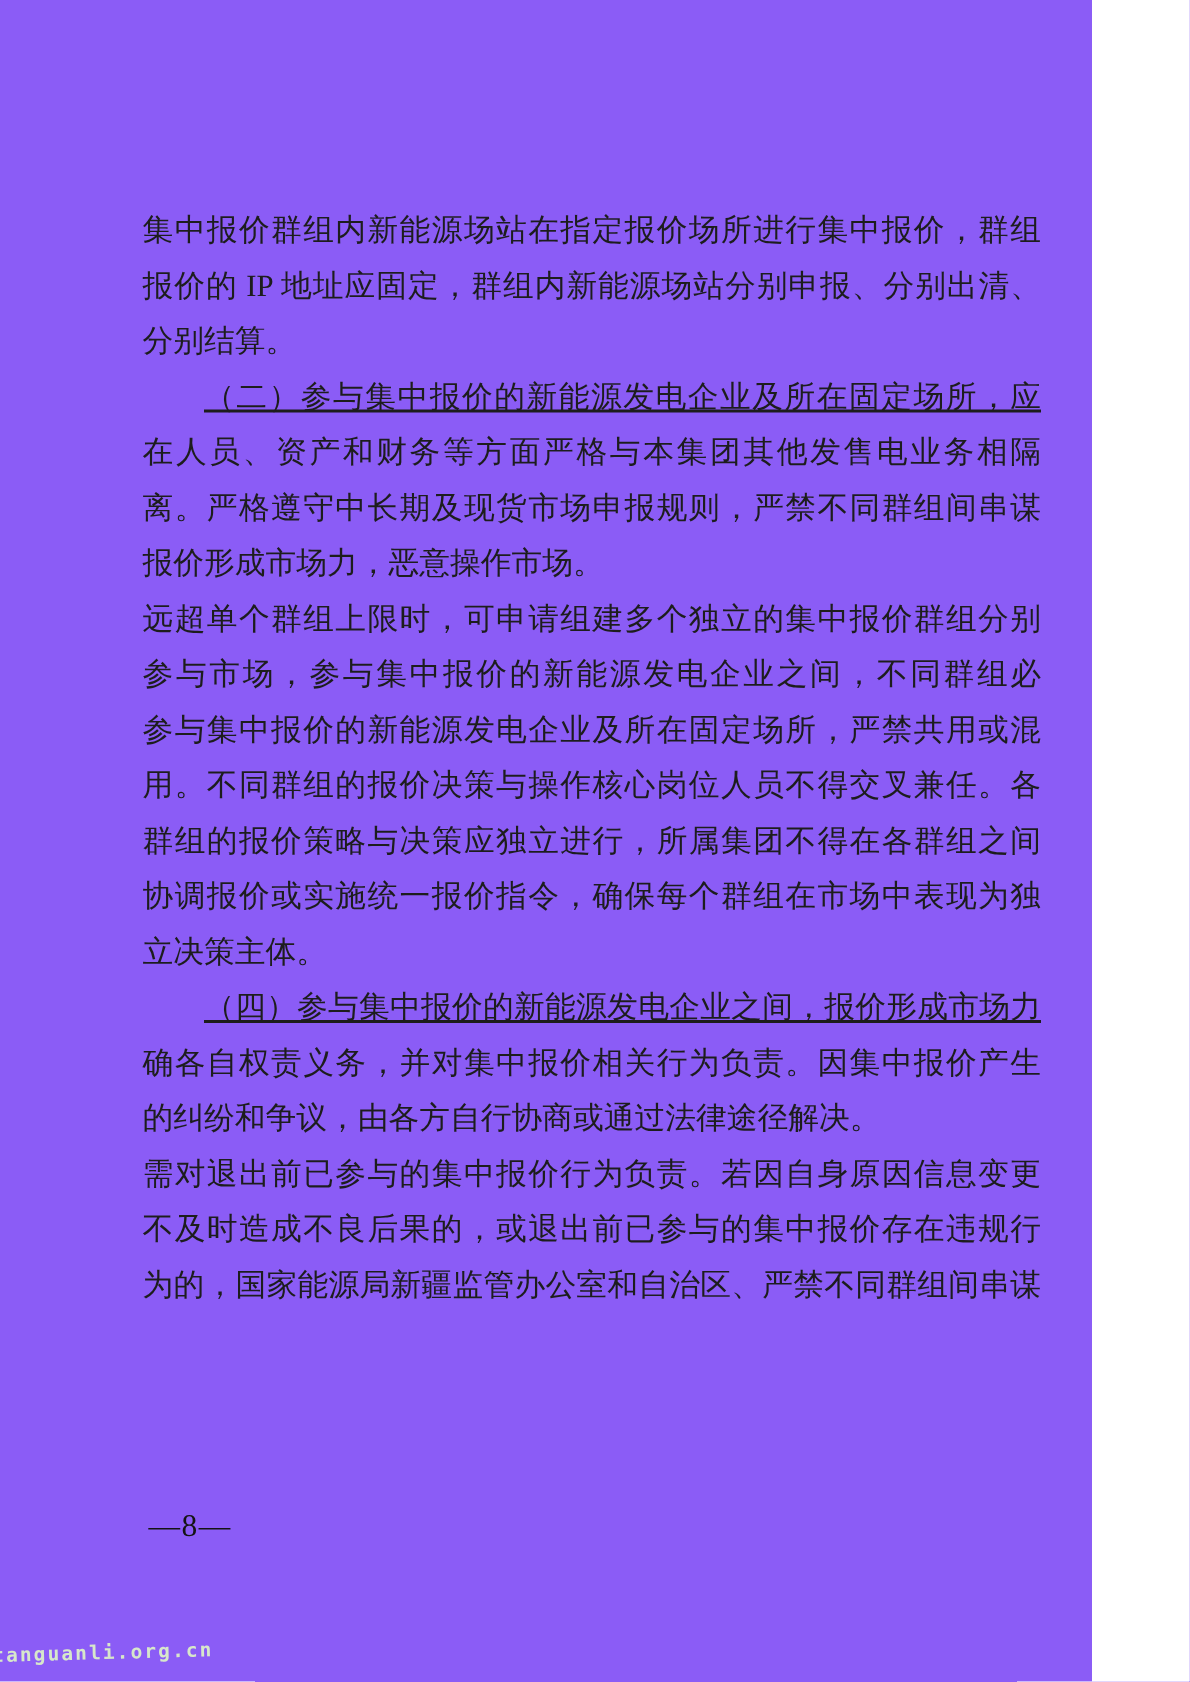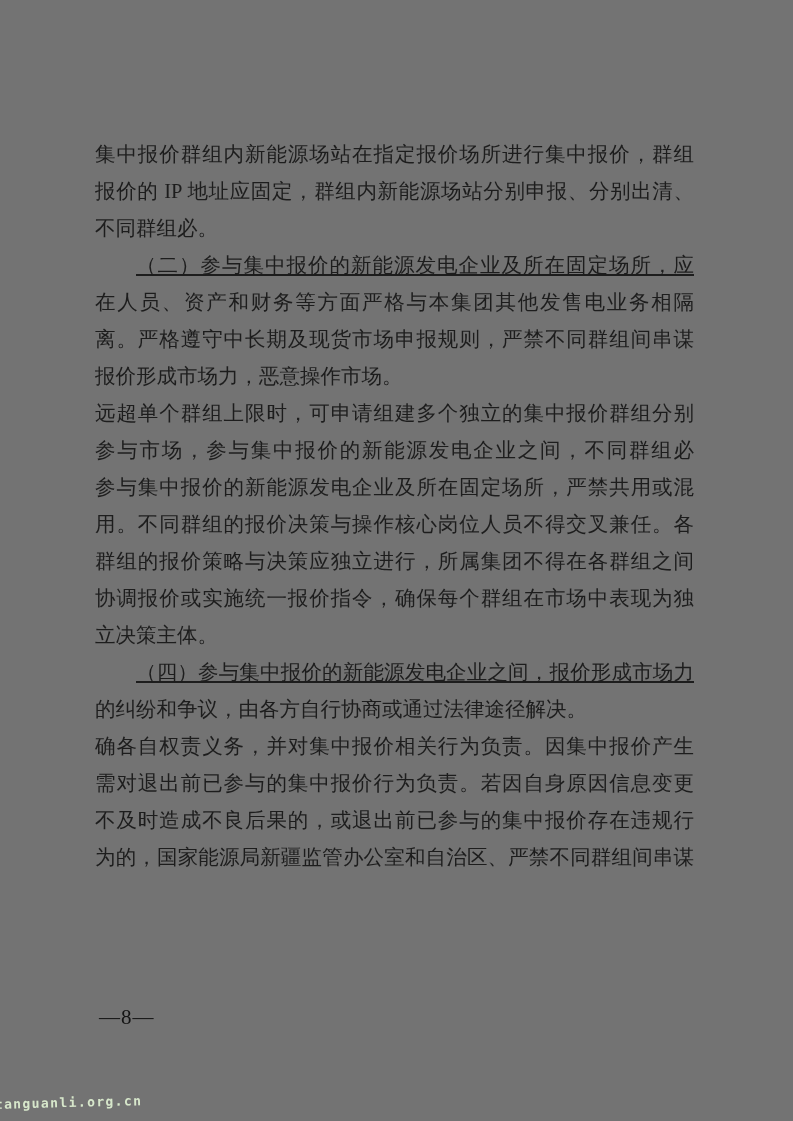--- a/index.html
+++ b/index.html
@@ -2,23 +2,23 @@
 <html><head>
 <meta charset="utf-8">
 <style>
   html, body {
     margin: 0;
     padding: 0;
     background: #ffffff;
   }
   .page {
     position: relative;
-    width: 793px;
+    width: 728px;
     height: 1121px;
-    background: #737373;
+    background: #8b5cf6;
     overflow: hidden;
     font-family: "Liberation Serif", serif;
   }
   .text-block {
     position: absolute;
     left: 95px;
     top: 136px;
     width: 599px;
     color: #1d1d1d;
   }
@@ -60,35 +60,35 @@
   }
 </style>
 </head>
 <body>
 
 <div class="page">
 
   <div class="text-block" id="doc-body">
       <div class="line">集中报价群组内新能源场站在指定报价场所进行集中报价，群组</div>
       <div class="line">报价的 IP 地址应固定，群组内新能源场站分别申报、分别出清、</div>
-      <div class="line para-end">不同群组必。</div>
+      <div class="line para-end">分别结算。</div>
       <div class="line indent">（二）参与集中报价的新能源发电企业及所在固定场所，应</div>
       <div class="line">在人员、资产和财务等方面严格与本集团其他发售电业务相隔</div>
       <div class="line">离。严格遵守中长期及现货市场申报规则，严禁不同群组间串谋</div>
       <div class="line para-end">报价形成市场力，恶意操作市场。</div>
       <div class="line">远超单个群组上限时，可申请组建多个独立的集中报价群组分别</div>
       <div class="line">参与市场，参与集中报价的新能源发电企业之间，不同群组必</div>
       <div class="line">参与集中报价的新能源发电企业及所在固定场所，严禁共用或混</div>
       <div class="line">用。不同群组的报价决策与操作核心岗位人员不得交叉兼任。各</div>
       <div class="line">群组的报价策略与决策应独立进行，所属集团不得在各群组之间</div>
       <div class="line">协调报价或实施统一报价指令，确保每个群组在市场中表现为独</div>
       <div class="line para-end">立决策主体。</div>
       <div class="line indent">（四）参与集中报价的新能源发电企业之间，报价形成市场力</div>
+      <div class="line">确各自权责义务，并对集中报价相关行为负责。因集中报价产生</div>
       <div class="line para-end">的纠纷和争议，由各方自行协商或通过法律途径解决。</div>
-      <div class="line">确各自权责义务，并对集中报价相关行为负责。因集中报价产生</div>
       <div class="line">需对退出前已参与的集中报价行为负责。若因自身原因信息变更</div>
       <div class="line">不及时造成不良后果的，或退出前已参与的集中报价存在违规行</div>
       <div class="line">为的，国家能源局新疆监管办公室和自治区、严禁不同群组间串谋</div>
     </div>
 
   <div class="page-number">—8—</div>
 
   <div class="watermark">tanguanli.org.cn</div>
 
 </div>

